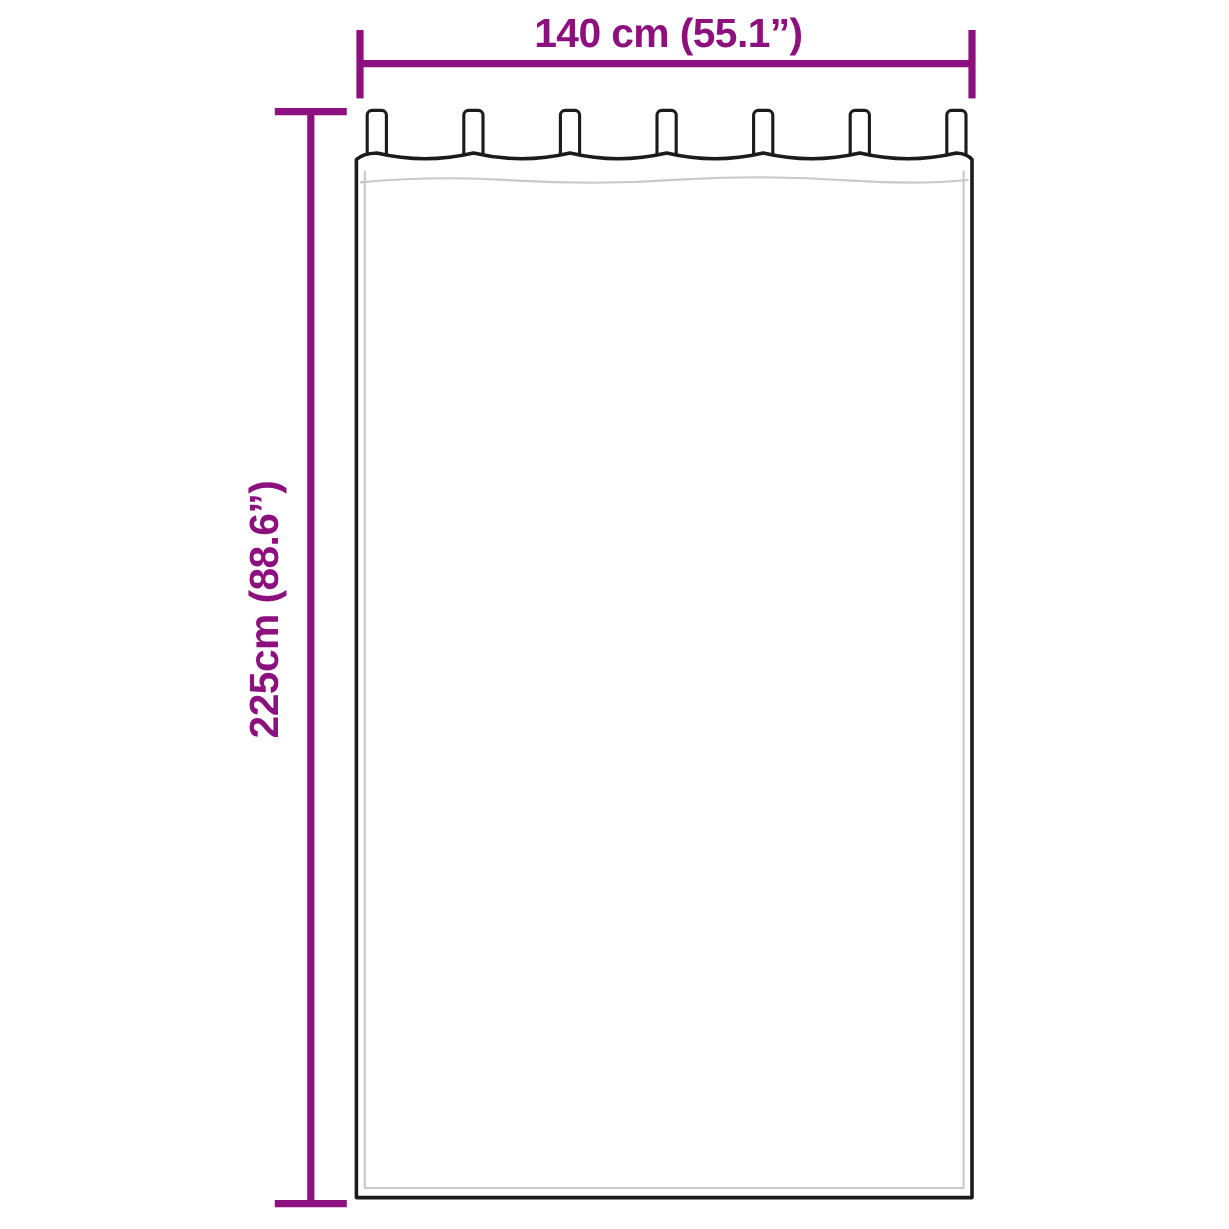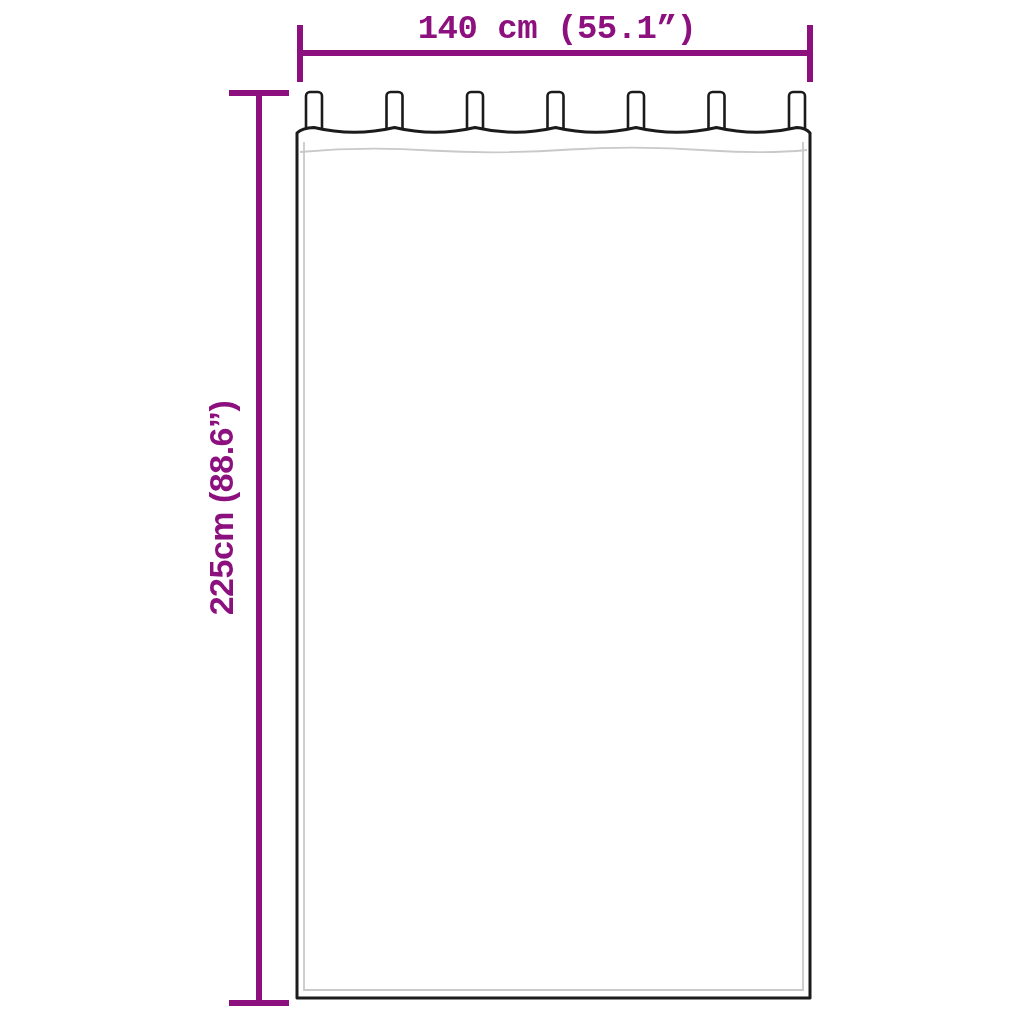--- a/index.html
+++ b/index.html
@@ -50,21 +50,20 @@
     position: absolute;
     color: var(--dimension-accent);
     font-size: 34px;
     font-weight: 700;
     letter-spacing: -0.5px;
     white-space: nowrap;
   }
   .width-label {
     left: 557px; top: 29px;
     transform: translate(-50%, -50%);
-    font-family: Liberation Mono, monospace;
   }
   .height-label {
     left: 221px; top: 508px;
     transform: translate(-50%, -50%) rotate(-90deg);
   }
 </style>
 </head>
 <body>
 
 <div class="canvas">

